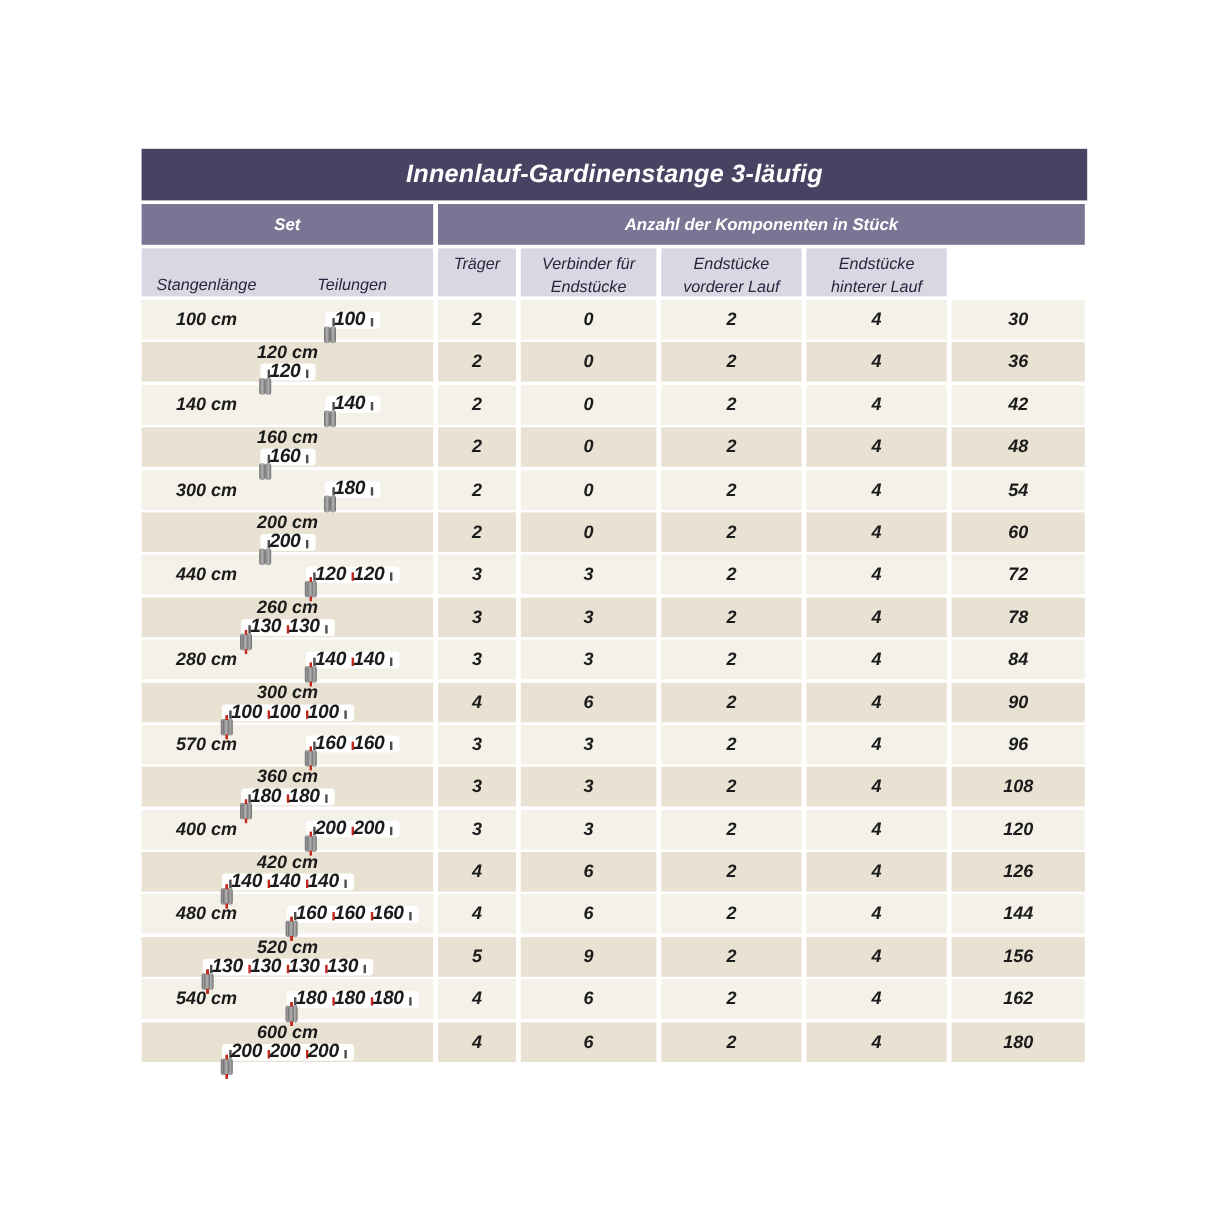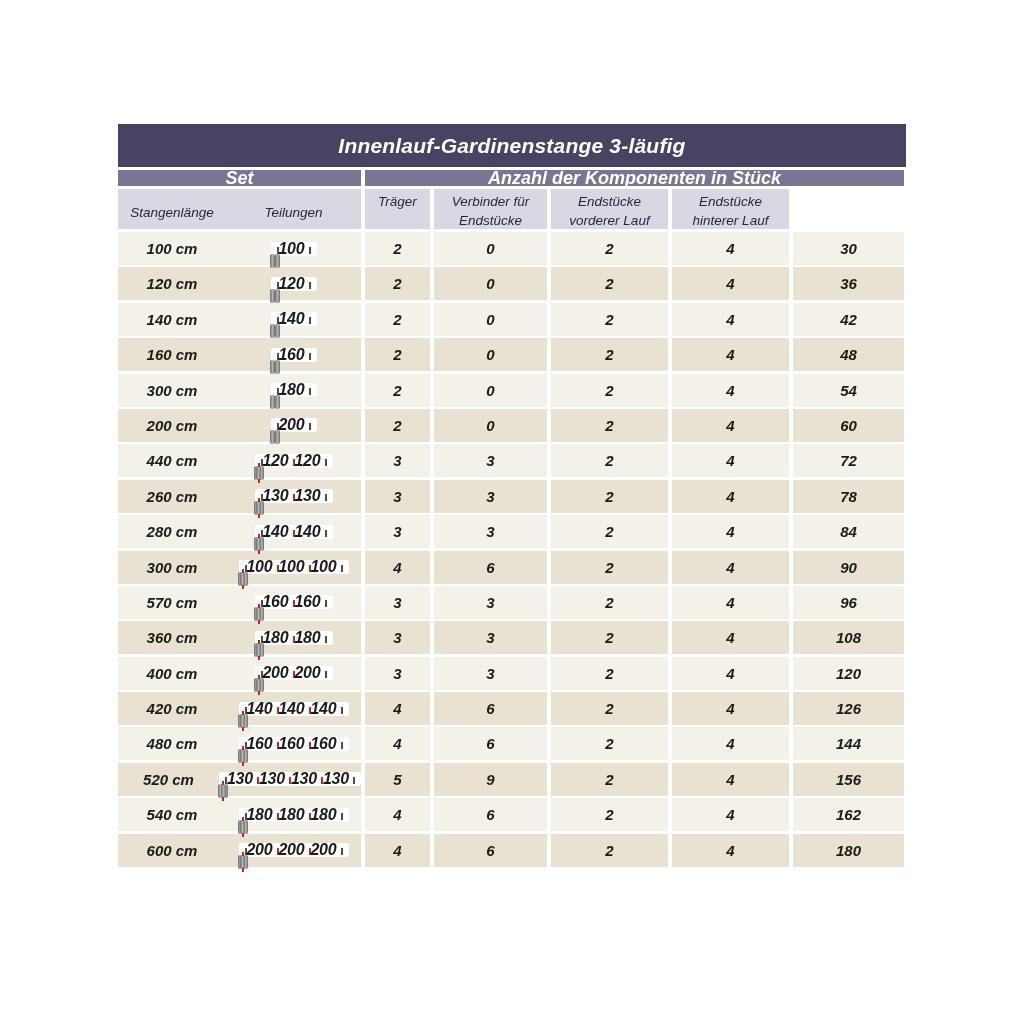--- a/index.html
+++ b/index.html
@@ -4,34 +4,34 @@
 <style>
   html,body { margin:0; padding:0; background:#ffffff; }
   body { width:1024px; height:1024px; position:relative; font-family:"Liberation Sans",sans-serif; color:#1b1b1b; }
   .table-wrap { position:absolute; left:118px; top:124px; width:788px;font-style:italic; }
 
   .grid-row { display:grid; grid-template-columns:243px 65px 113px 117px 117px 111px; column-gap:4px; margin-bottom:3px; }
 
   .title-bar { height:43px; margin-bottom:3px; background:var(--title-bg); color:#fff;
     display:flex; align-items:center; justify-content:center; font-size:21px; font-weight:bold; letter-spacing:0.2px; }
 
-  .group-cell { background:var(--group-bg); color:#fff; font-weight:bold; font-size:18px;
-    height:16px; display:flex; align-items:center; justify-content:center; }
+  .group-cell { background:var(--group-bg); color:#fff; font-weight:bold; font-size:14px;
+    height:34px; display:flex; align-items:center; justify-content:center; }
   .group-span { grid-column:2 / 7; }
 
   .col-head { background:var(--header-bg); color:#26263e; font-size:13.5px; line-height:19px;
     height:40px; box-sizing:border-box; padding-top:3px; text-align:center; white-space:pre-line; }
-  .set-head { display:flex; align-items:center; }
+  .set-head { display:flex; align-items:flex-end; }
   .set-head .len-h { width:108px; text-align:center; padding-top:3px; }
   .set-head .div-h { flex:1; text-align:center; padding-top:3px; }
 
   .row { margin-bottom:2.4px; }
   .row > div { height:33px; }
   .row.light > div { background:var(--row-light); }
-  .row.dark  > div { background:var(--row-dark); }
+  .row.dark  > div { background:var(--row-dark);flex-direction:column; }
 
   .cell-num { display:flex; align-items:center; justify-content:center; font-weight:bold; font-size:15px; }
   .set-cell { display:flex; align-items:center; }
   .len-label { width:108px; text-align:center; font-weight:bold; font-size:15px; }
   .diagram-area { flex:1; display:flex; align-items:center; justify-content:center; }
 
   .diagram { background:#fff; border-radius:3px; padding:1px 4px 2px; }
   .d-labels { display:flex; align-items:flex-end; justify-content:center; height:11px; }
   .d-num { width:30px; text-align:left; font-size:16px; font-weight:bold; line-height:11px; letter-spacing:-0.3px; }
   .d-tick { width:2px; height:7px; background:#4d4d4d; flex:0 0 2px; }

